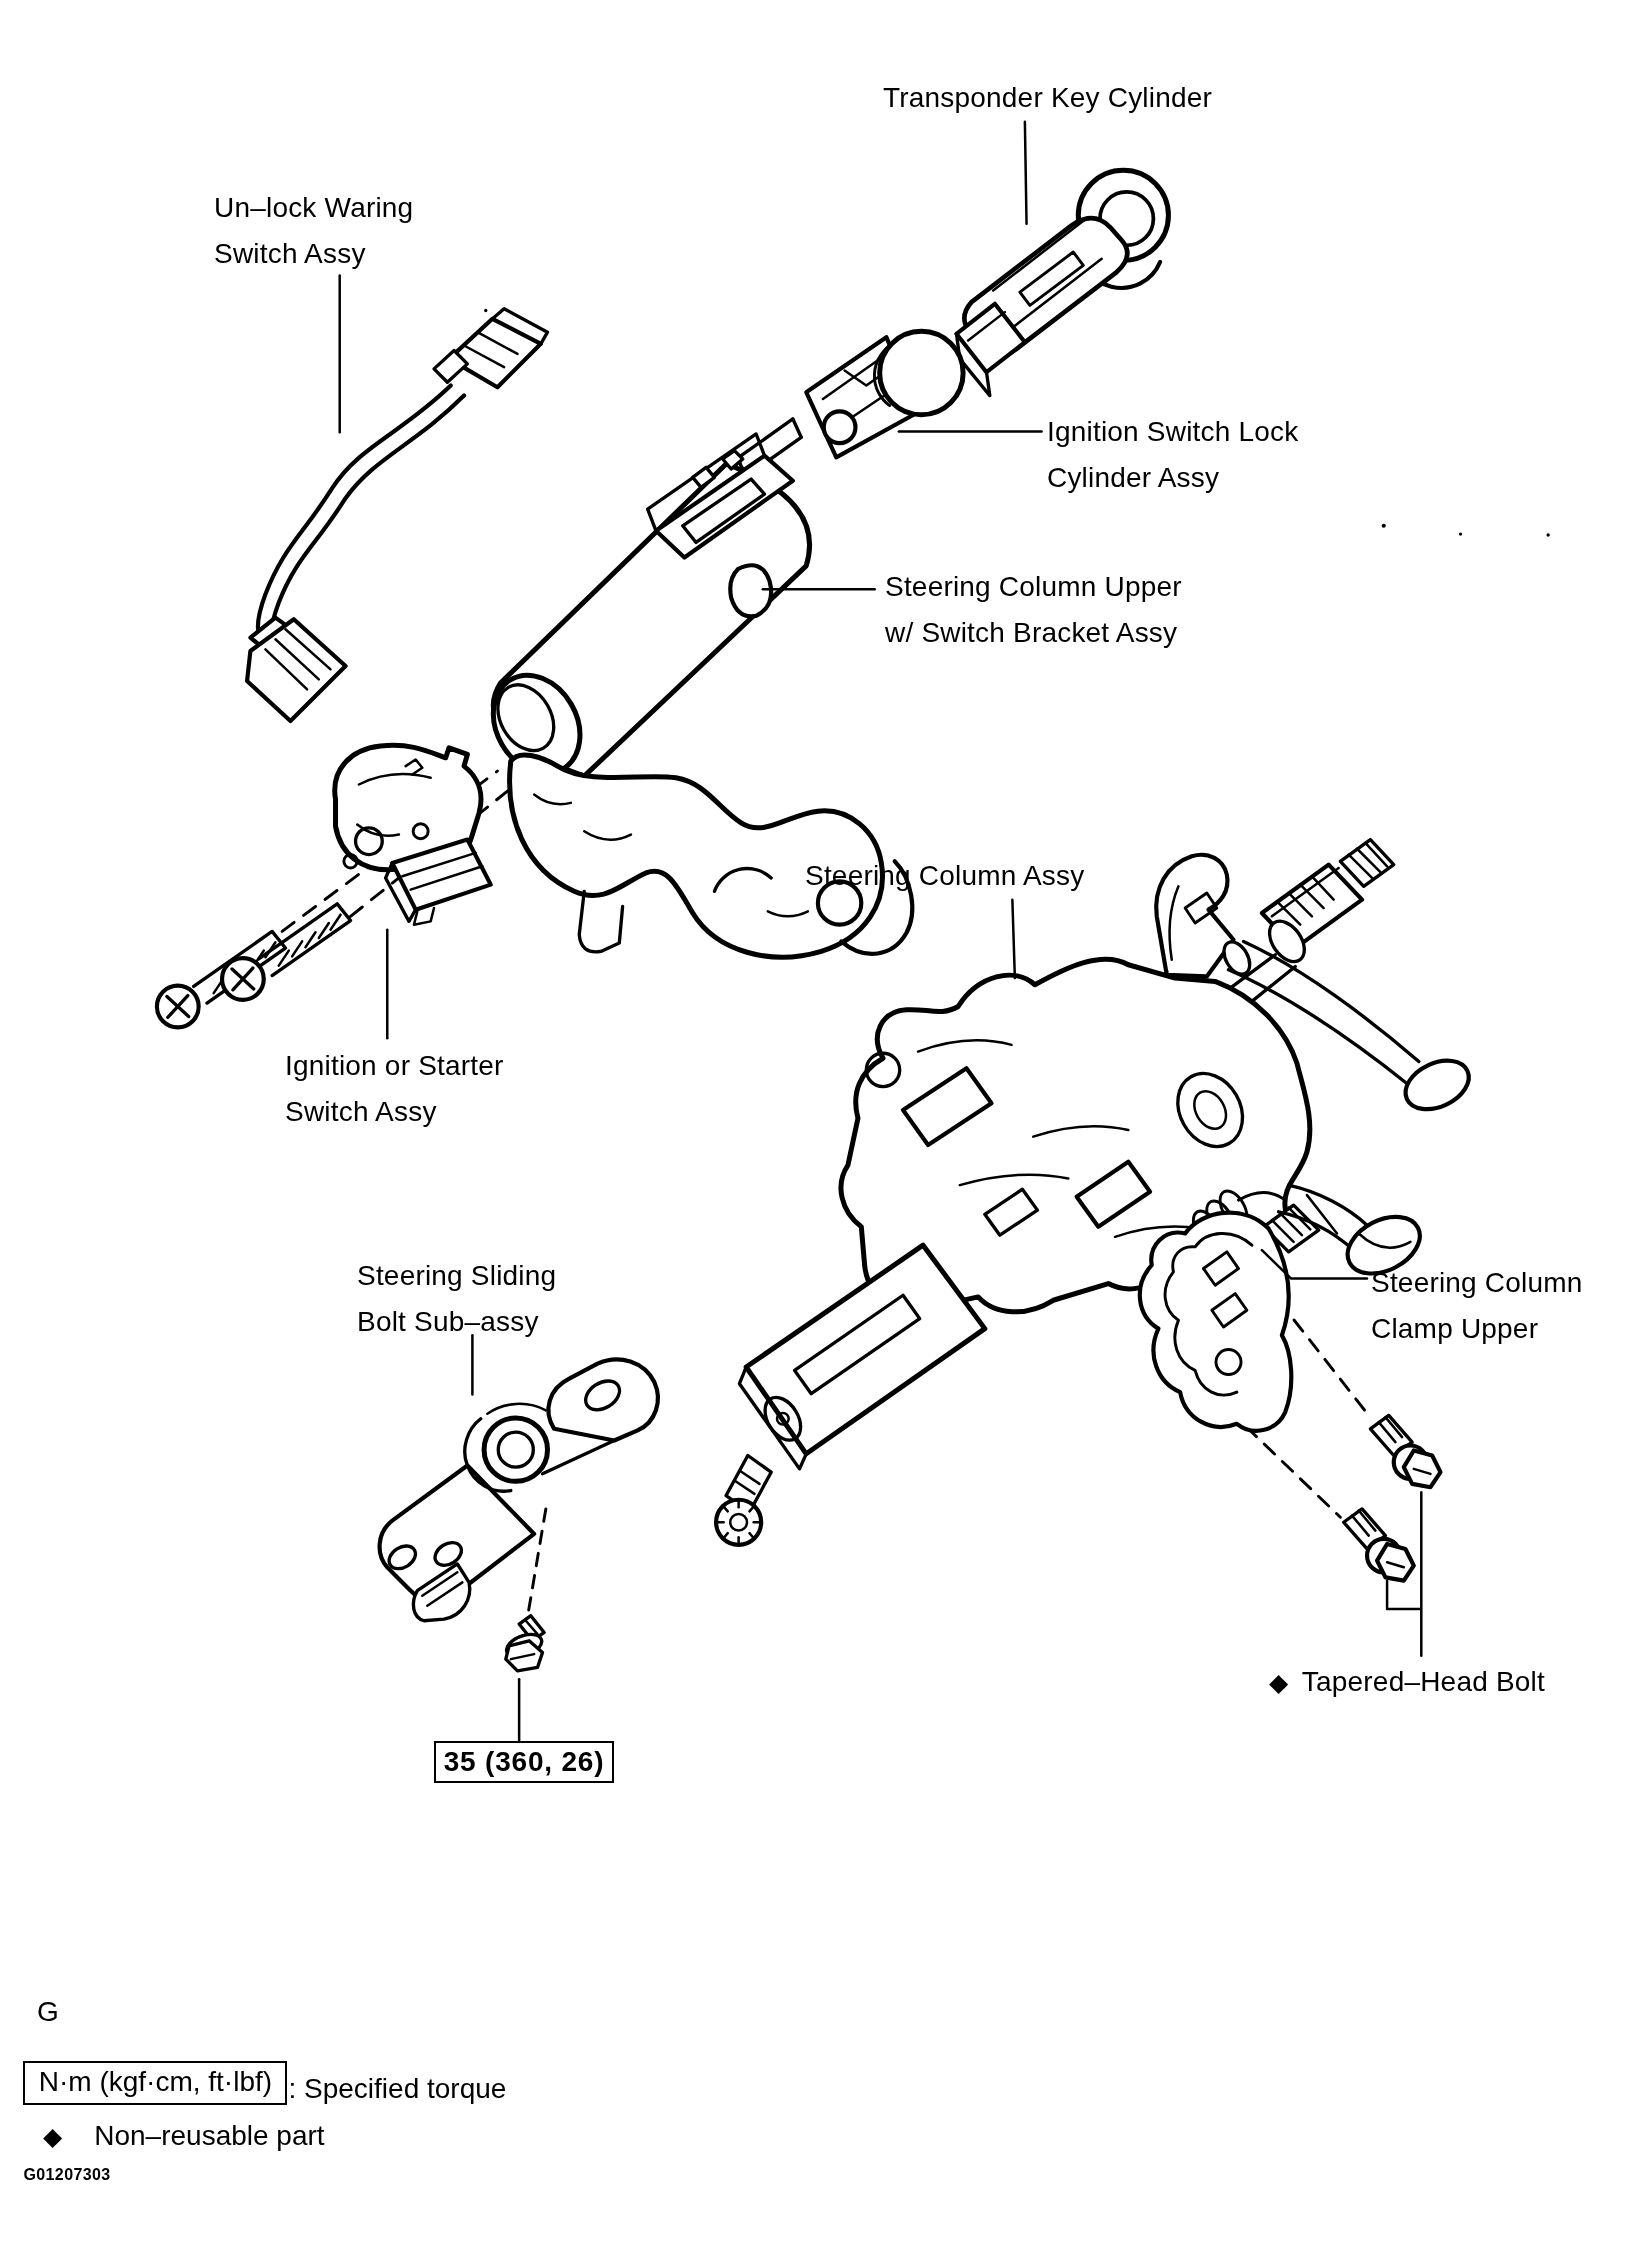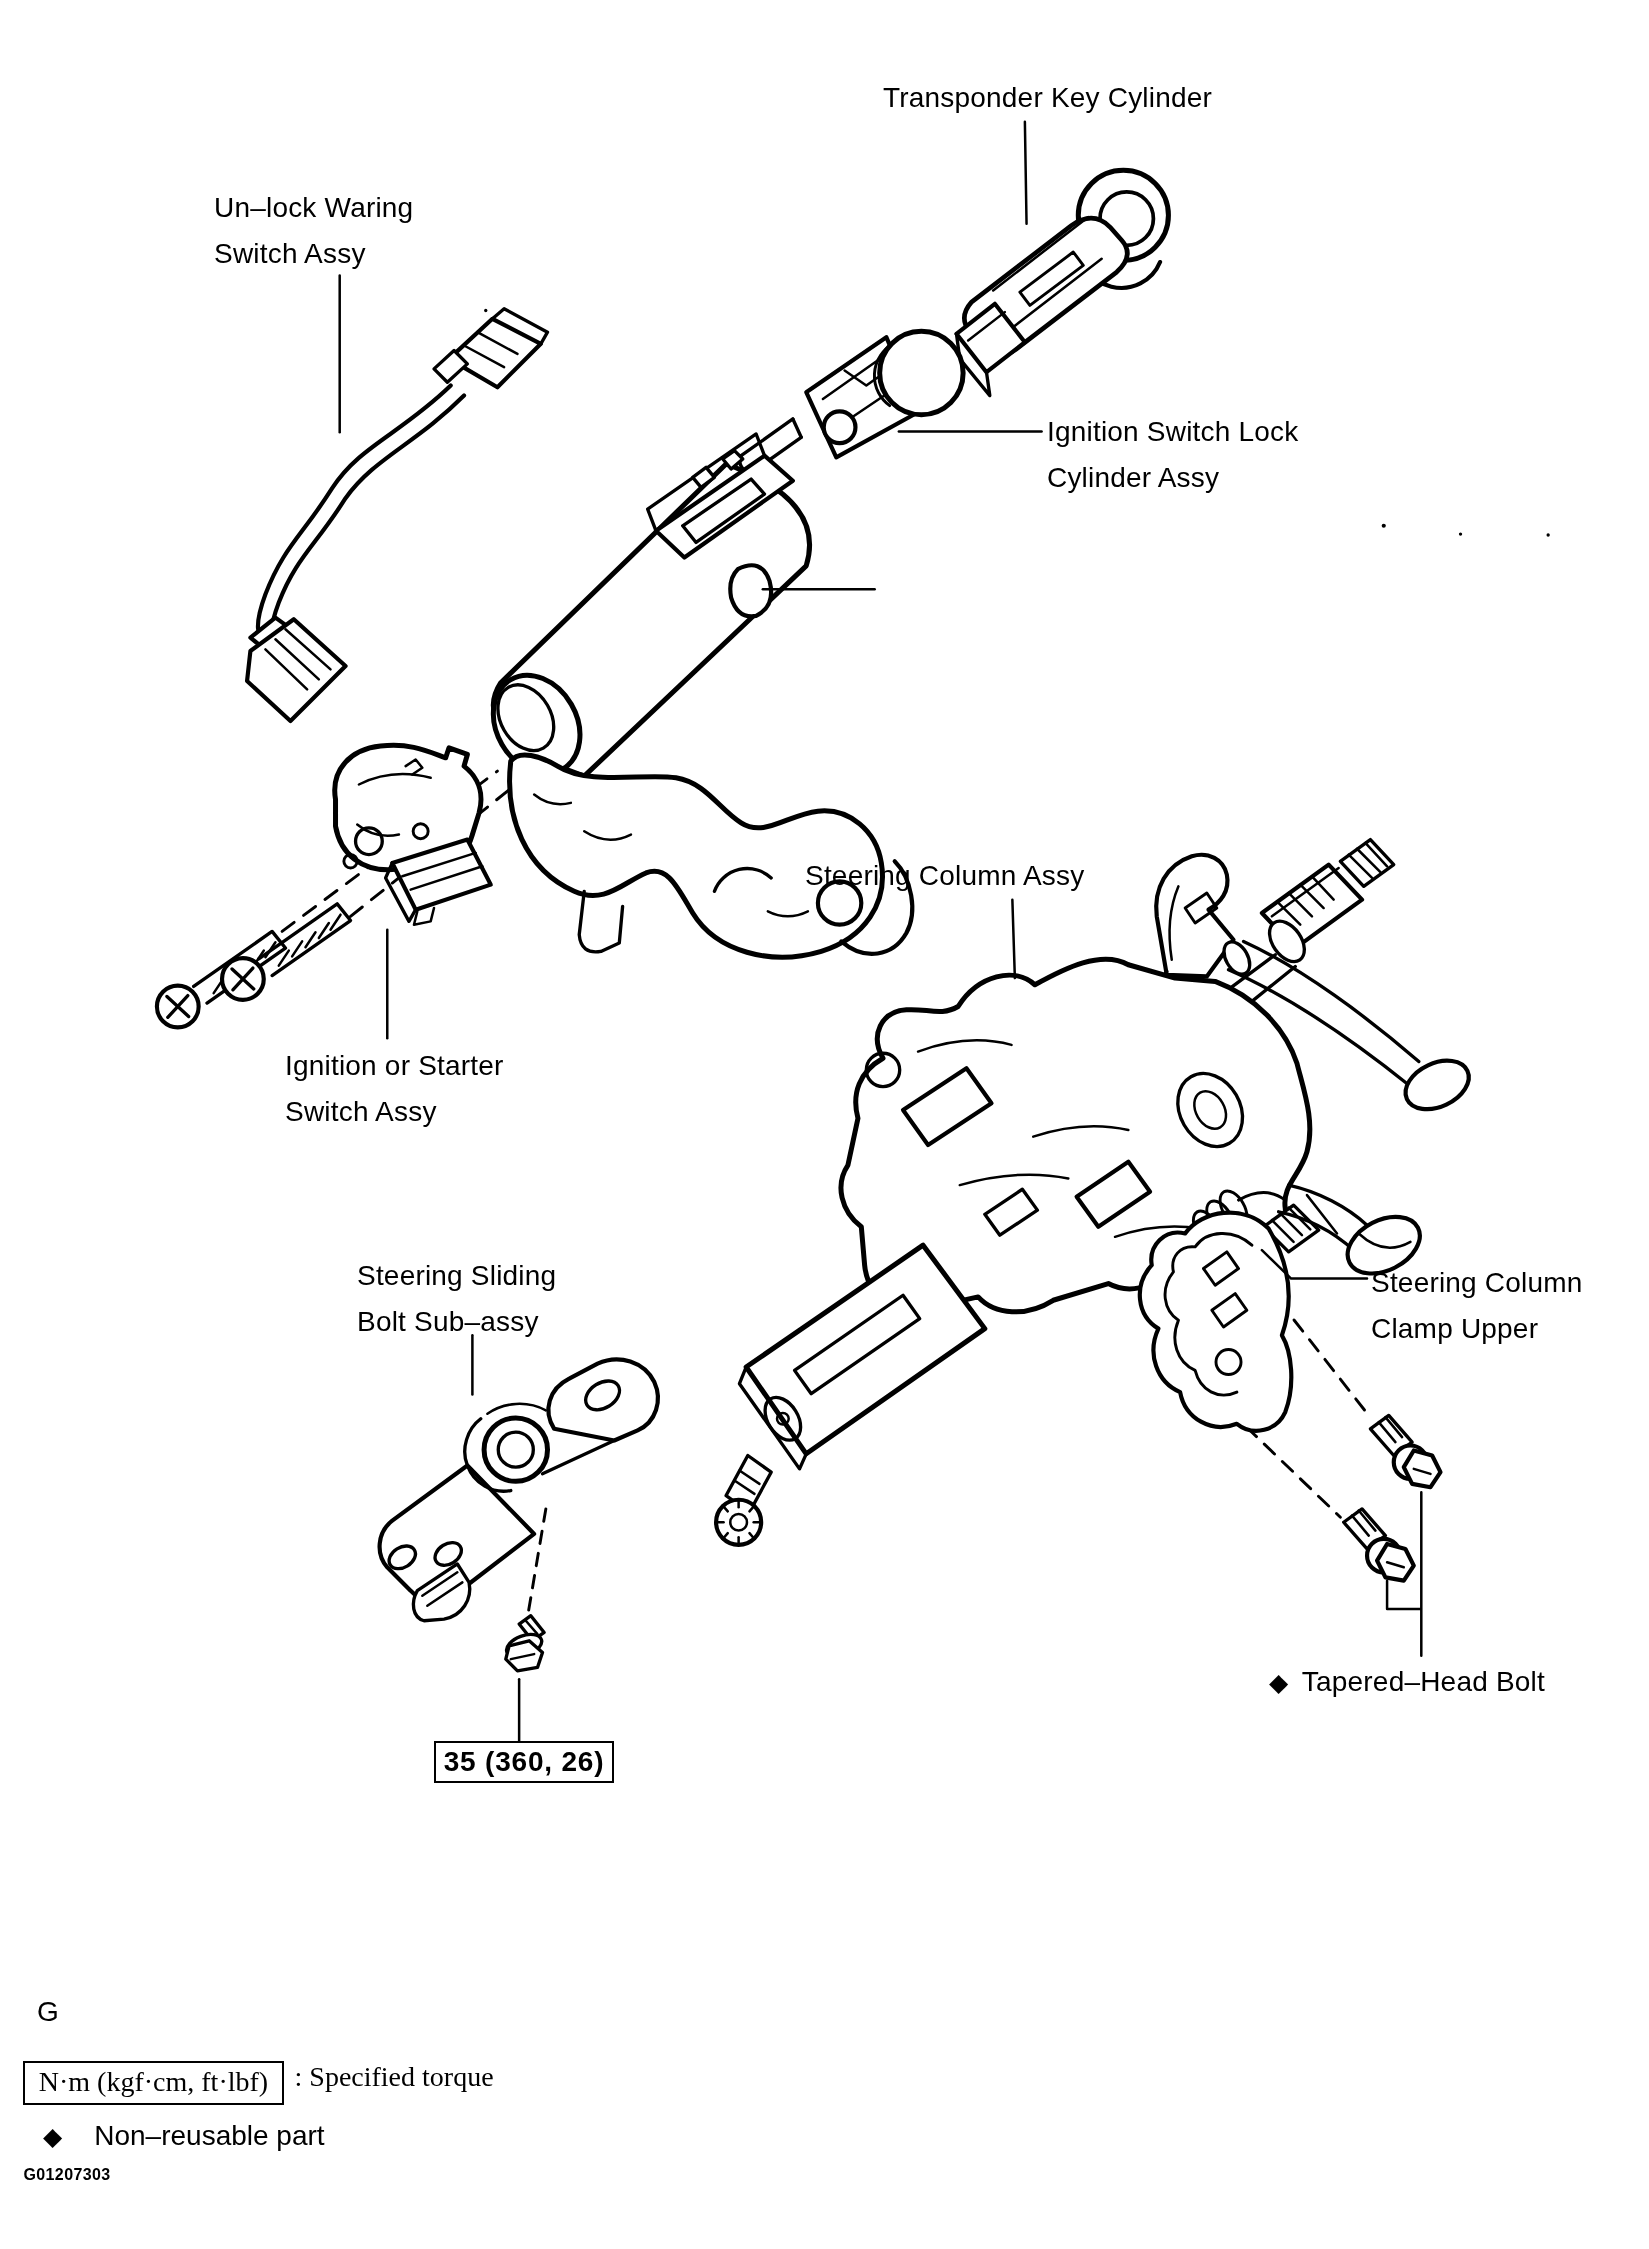--- a/index.html
+++ b/index.html
@@ -21,23 +21,22 @@
     white-space:nowrap; letter-spacing:0.2px;
   }
   .torque-box {
     position:absolute; left:434px; top:1741px; width:180px; height:42px;
     border:2.5px solid var(--ink); display:flex; align-items:center; justify-content:center;
     font-size:28px; font-weight:bold; letter-spacing:0.8px;
   }
   .diamond { font-size:25px; }
   .tapered { display:flex; align-items:center; gap:13.4px; }
   .legend-row1 {
-    position:absolute; left:23.4px; top:2061px; display:flex; align-items:flex-start; gap:11px;
+    position:absolute; left:23.4px; top:2061px; display:flex; align-items:flex-end; gap:1px;
     font-size:28px;
-    font-family:Liberation Serif, serif;
   }
   .legend-unit-box { border:2.5px solid var(--ink); padding:3.3px 13.4px 5px 13.4px; }
   .legend-row2 {
     position:absolute; left:43px; top:2120px; display:flex; align-items:center; gap:32px;
     font-size:28px;
   }
   .page-letter { position:absolute; left:37px; top:1996px; font-size:28px; }
   .figure-code { position:absolute; left:23.4px; top:2166px; font-size:16px; font-weight:bold; letter-spacing:0.4px; }
 </style>
 </head>
@@ -296,20 +295,24 @@
   <div class="callout" style="left:214px; top:185px;">
     <div>Un–lock Waring</div>
     <div>Switch Assy</div>
   </div>
 
   <div class="callout" style="left:1047px; top:409px;">
     <div>Ignition Switch Lock</div>
     <div>Cylinder Assy</div>
   </div>
 
+  <div class="callout" style="left:885px; top:564px;">
+    <div>Steering Column Upper</div>
+    <div>w/ Switch Bracket Assy</div>
+  </div>
 
   <div class="callout" style="left:805px; top:853px;">
     <div>Steering Column Assy</div>
   </div>
 
   <div class="callout" style="left:273px; top:1043px;margin-left:12px;">
     <div>Ignition or Starter</div>
     <div>Switch Assy</div>
   </div>
 

